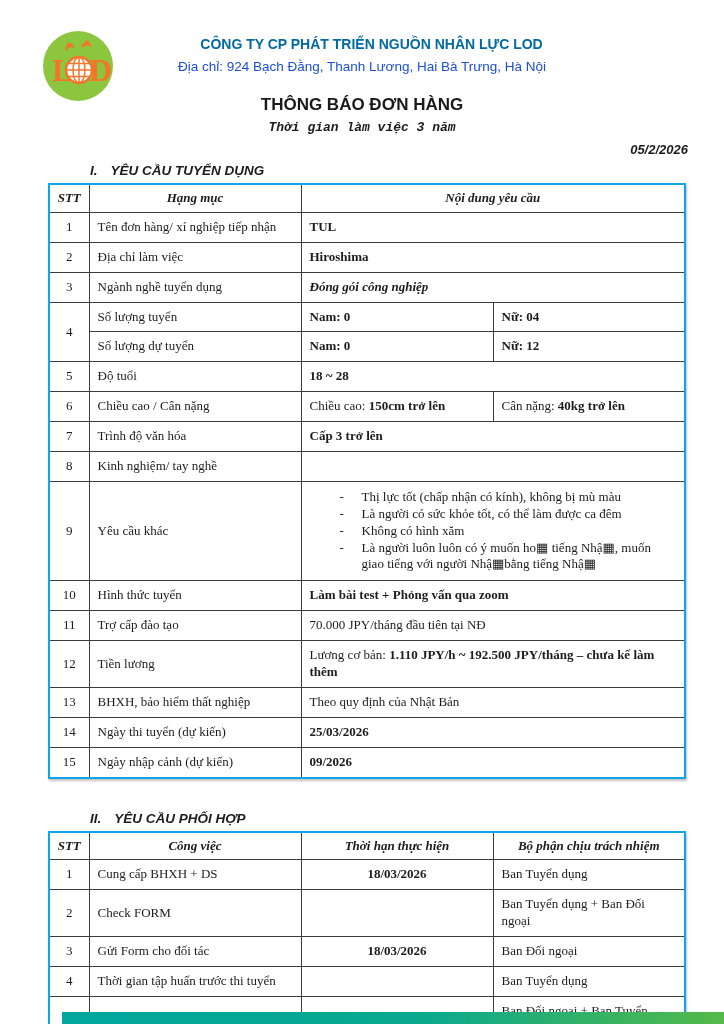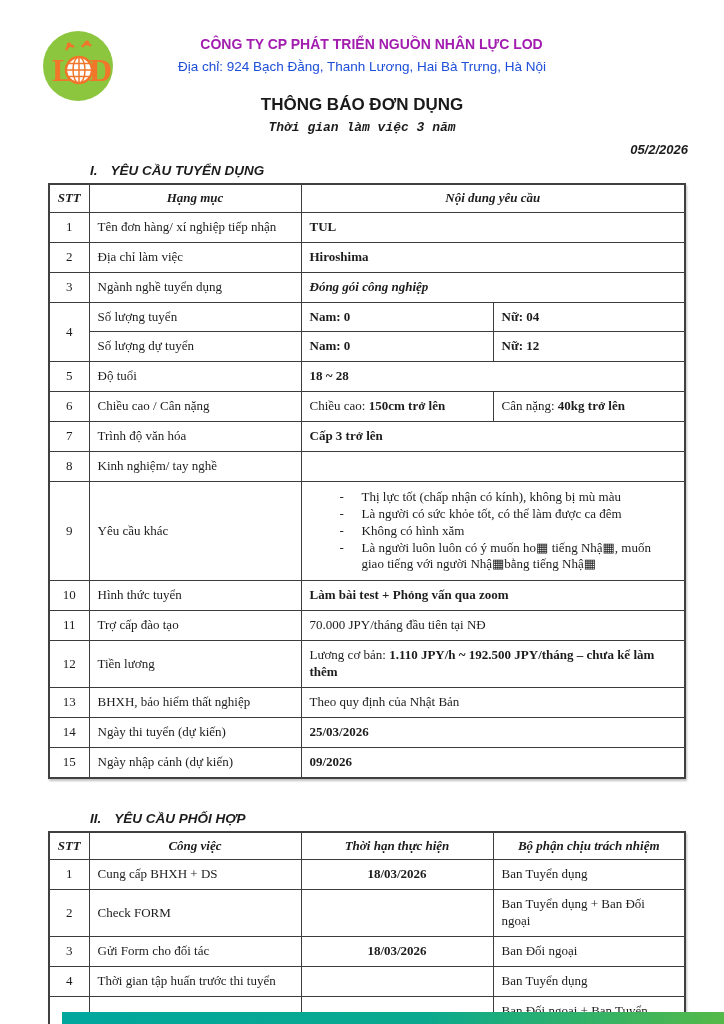--- a/index.html
+++ b/index.html
@@ -3,33 +3,33 @@
 <meta charset="utf-8">
 <style>
   html,body { margin:0; padding:0; background:#fff; }
   .page {
     position:relative; width:724px; height:1024px; background:#ffffff;
     font-family:"Liberation Serif", serif; color:#1c1c1c; overflow:hidden;
   }
   
   .logo-wrap { position:absolute; left:42px; top:30px; width:72px; height:72px; }
   .header-center { text-align:center; padding-top:36px; font-family:"Liberation Sans", sans-serif; }
-  .company-name { font-size:14px; font-weight:bold; color:#a21caf;padding-left:19px; }
+  .company-name { font-size:14px; font-weight:bold; color:#0369a1;padding-left:19px; }
   .company-address { font-size:13.5px; margin-top:7px; color:#1d4ed8; }
   .doc-title { text-align:center; margin-top:21px; font-family:"Liberation Sans", sans-serif;
                font-size:17px; font-weight:bold; color:#1a1a1a; }
   .doc-subtitle { text-align:center; margin-top:5px; font-family:Liberation Mono, monospace;
                   font-size:13px; font-weight:bold; font-style:italic; }
   .doc-date { text-align:right; padding-right:36px; margin-top:7px; font-family:"Liberation Sans", sans-serif;
               font-size:13px; font-weight:bold; font-style:italic; }
   .section-heading { margin:6px 0 5px 90px; font-family:"Liberation Sans", sans-serif;
                      font-size:13.5px; font-weight:bold; font-style:italic; display:flex; gap:13px; }
   
   table.doc { border-collapse:collapse; table-layout:fixed; margin-left:48px; width:636px;
-              border:2px solid #404040; box-shadow:1px 2px 2px rgba(120,120,120,.45); }
+              border:2px solid #0ea5e9; box-shadow:1px 2px 2px rgba(120,120,120,.45); }
   table.doc th, table.doc td { border:1px solid #3c3c3c; padding:6px 8px; font-size:13px;
               line-height:1.3; vertical-align:middle; overflow:hidden; }
   table.doc th { font-weight:bold; font-style:italic; text-align:center; padding:5px 4px; }
   td.num { text-align:center; }
   .b { font-weight:bold;margin-top:45px; }
   .bi { font-weight:bold; font-style:italic; }
   .center { text-align:center; }
   
   .bullets { padding:1px 0; }
   .bullet { display:flex; margin-left:30px; }
@@ -60,21 +60,21 @@
       <line x1="26" y1="46.5" x2="48" y2="46.5" stroke="#f2762a" stroke-width="1.5"></line>
       <line x1="37" y1="27" x2="37" y2="53" stroke="#f2762a" stroke-width="1.5"></line>
       <text x="47" y="51" font-family="Liberation Serif, serif" font-size="32" font-weight="bold" fill="#f2762a">D</text>
     </svg>
   </div>
 
   <div class="header-center">
     <div class="company-name">CÔNG TY CP PHÁT TRIỂN NGUỒN NHÂN LỰC LOD</div>
     <div class="company-address">Địa chỉ: 924 Bạch Đằng, Thanh Lương, Hai Bà Trưng, Hà Nội</div>
   </div>
-  <div class="doc-title">THÔNG BÁO ĐƠN DỤNG</div>
+  <div class="doc-title">THÔNG BÁO ĐƠN HÀNG</div>
   <div class="doc-subtitle">Thời gian làm việc 3 năm</div>
   <div class="doc-date">05/2/2026</div>
 
   <div class="section-heading">
     <span>I.</span>
     <span>YÊU CẦU TUYỂN DỤNG</span>
   </div>
 
   <table class="doc">
     <colgroup>

